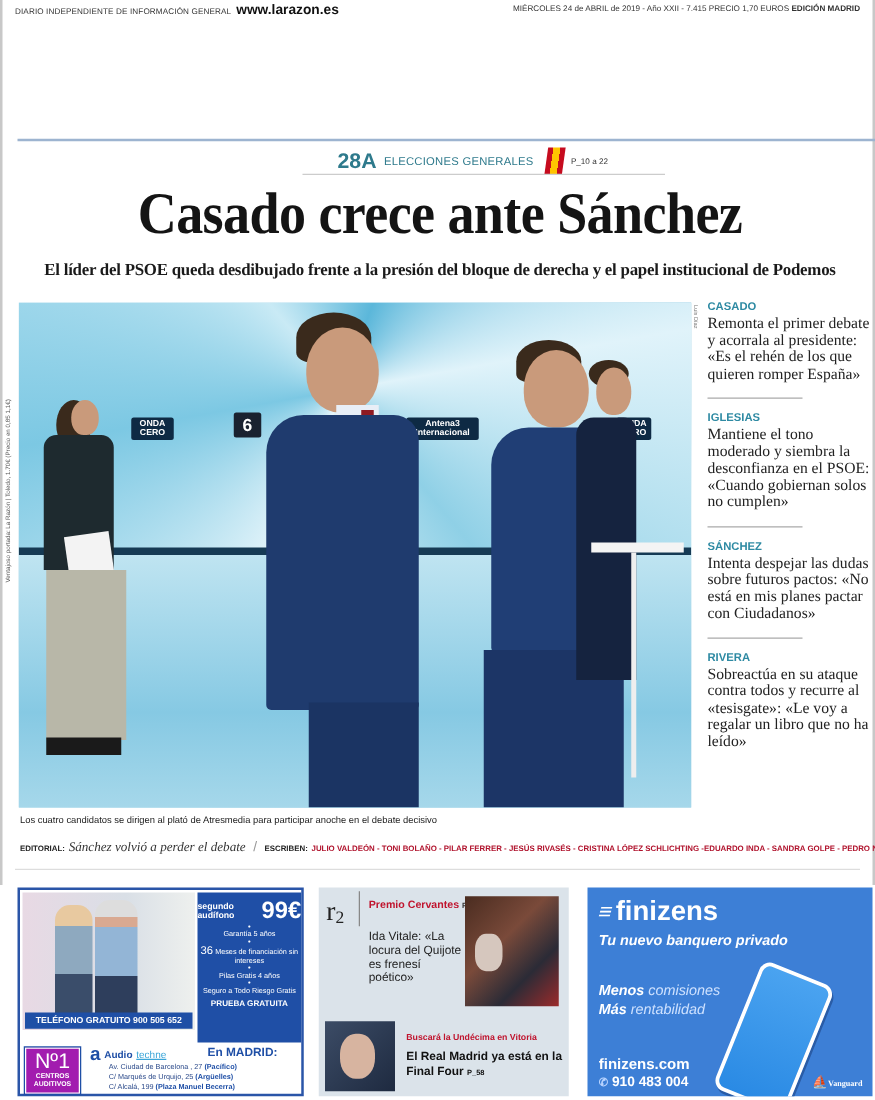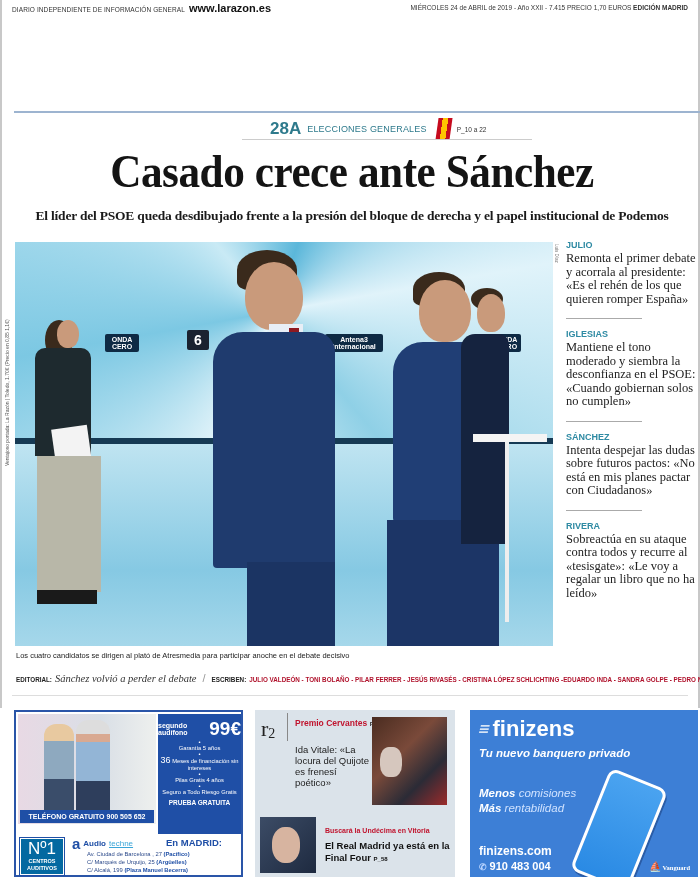--- a/index.html
+++ b/index.html
@@ -79,21 +79,21 @@
   .ad1 .photo1 .fig2 { position: absolute; left: 58px; top: 6px; width: 34px; height: 98px; background: linear-gradient(#ddd 0 14%, #d9a991 14% 22%, #93b5d6 22% 62%, #2e3e5c 62%); border-radius: 12px 12px 2px 2px; }
   .ad1 .promo { position: absolute; left: 142px; top: 2px; width: 83px; height: 120px; background: #1f4fa6; color: #fff; text-align: center; }
   .ad1 .promo .row1 { display: flex; align-items: center; justify-content: center; gap: 3px; margin-top: 4px; }
   .ad1 .promo .seg { font-size: 7px; font-weight: bold; line-height: 7px; text-align: left; }
   .ad1 .promo .price { font-size: 19px; font-weight: bold; }
   .ad1 .promo .li { font-size: 5.8px; line-height: 7px; }
   .ad1 .promo .big { font-size: 9px; }
   .ad1 .promo .plus { font-size: 6px; line-height: 5px; }
   .ad1 .promo .trial { font-size: 6.5px; font-weight: bold; margin-top: 3px; }
   .ad1 .tel { position: absolute; left: 4px; top: 98px; width: 134px; height: 13px; background: #1f4fa6; color: #fff; font-size: 7px; font-weight: bold; text-align: center; line-height: 13px; }
-  .ad1 .badge { position: absolute; left: 4px; top: 126px; width: 44px; height: 37px; background: #0369a1; color: #fff; text-align: center; border: 1px solid #fff; outline: 1px solid #1f4fa6; }
+  .ad1 .badge { position: absolute; left: 4px; top: 126px; width: 44px; height: 37px; background: #a21caf; color: #fff; text-align: center; border: 1px solid #fff; outline: 1px solid #1f4fa6; }
   .ad1 .badge .n { font-size: 17px; line-height: 19px; }
   .ad1 .badge .s { font-size: 5.5px; font-weight: bold; line-height: 7px; }
   .ad1 .brand { position: absolute; left: 56px; top: 123px; font-size: 8px; font-weight: bold; color: #1f4fa6; display: flex; align-items: center; gap: 3px; }
   .ad1 .brand .a { font-size: 15px; color: #1f4fa6; }
   .ad1 .brand .t { color: #3aa5d8; text-decoration: underline; font-weight: normal; }
   .ad1 .city { position: absolute; left: 150px; top: 125px; font-size: 9.5px; font-weight: bold; color: #1f4fa6; }
   .ad1 .addr { position: absolute; left: 71px; top: 138px; width: 155px; font-size: 5.8px; line-height: 8px; color: #2c4a8a; }
   .ad1 .addr b { color: #1f4fa6; }
 
   
@@ -198,21 +198,21 @@
     <div class="p head" style="left:462px; top:52px; width:28px; height:38px;"></div>
     <div class="p" style="left:446px; top:92px; width:48px; height:210px; background:#15233f; border-radius:14px 10px 0 0;"></div>
     <div class="p" style="left:458px; top:192px; width:74px; height:8px; background:#f4f4f4;"></div>
     <div class="p" style="left:490px; top:200px; width:4px; height:180px; background:#eeeeee;"></div>
   </div>
   <div class="credit-photo">Luis Díaz</div>
   <div class="caption">Los cuatro candidatos se dirigen al plató de Atresmedia para participar anoche en el debate decisivo</div>
 
   <div class="sidebar">
     <div class="sb-item">
-      <div class="name">JULIO</div>
+      <div class="name">CASADO</div>
       <div class="text">Remonta el primer debate y acorrala al presidente: «Es el rehén de los que quieren romper España»</div>
     </div>
     <div class="sb-sep"></div>
     <div class="sb-item">
       <div class="name">IGLESIAS</div>
       <div class="text">Mantiene el tono moderado y siembra la desconfianza en el PSOE: «Cuando gobiernan solos no cumplen»</div>
     </div>
     <div class="sb-sep"></div>
     <div class="sb-item">
       <div class="name">SÁNCHEZ</div>

